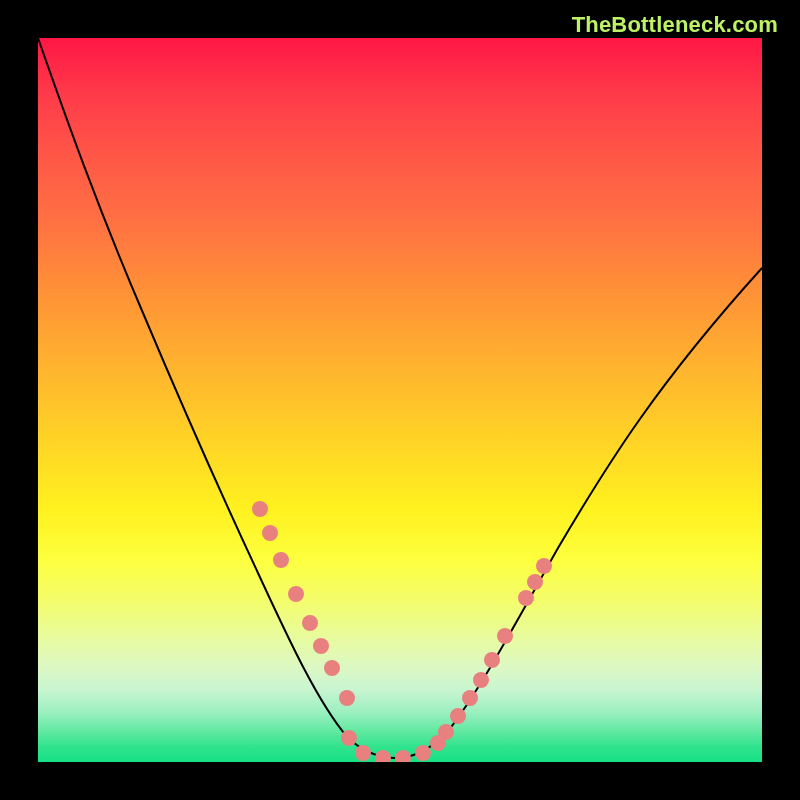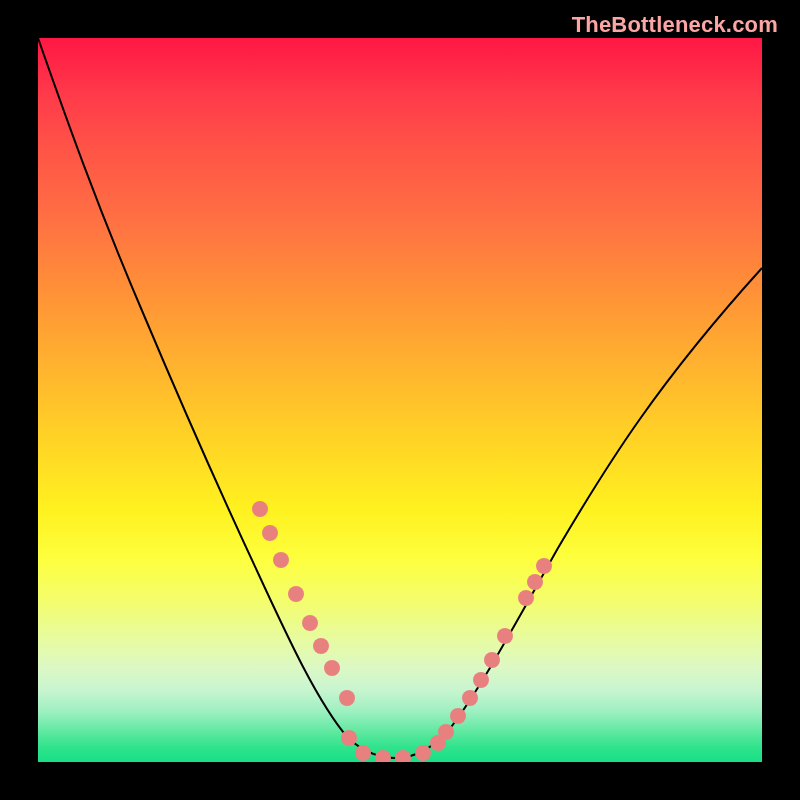--- a/index.html
+++ b/index.html
@@ -42,21 +42,21 @@
       #17e084 100%
     );
   }
   .watermark {
     position: absolute;
     top: 12px;
     right: 22px;
     font-family: Arial, Helvetica, sans-serif;
     font-size: 22px;
     font-weight: 600;
-    color: #fca5a5;
+    color: #bef264;
     letter-spacing: 0.2px;
     user-select: none;
   }
   svg.curve-layer {
     position: absolute;
     left: 38px;
     top: 38px;
     width: 724px;
     height: 724px;
   }

